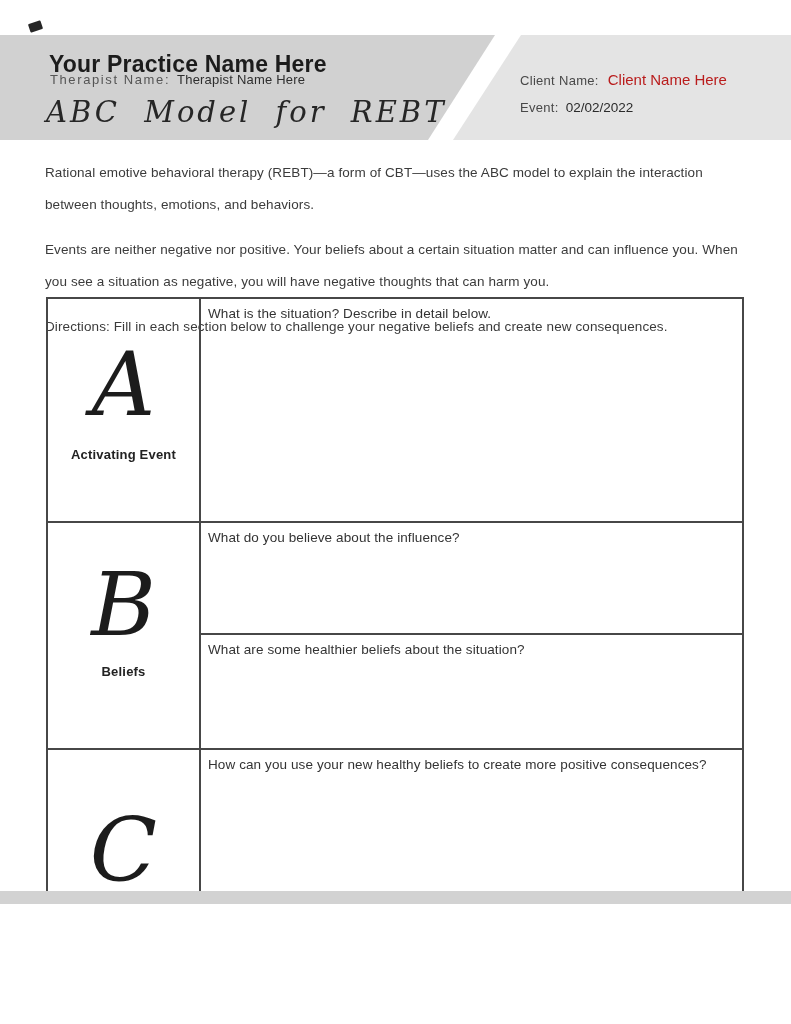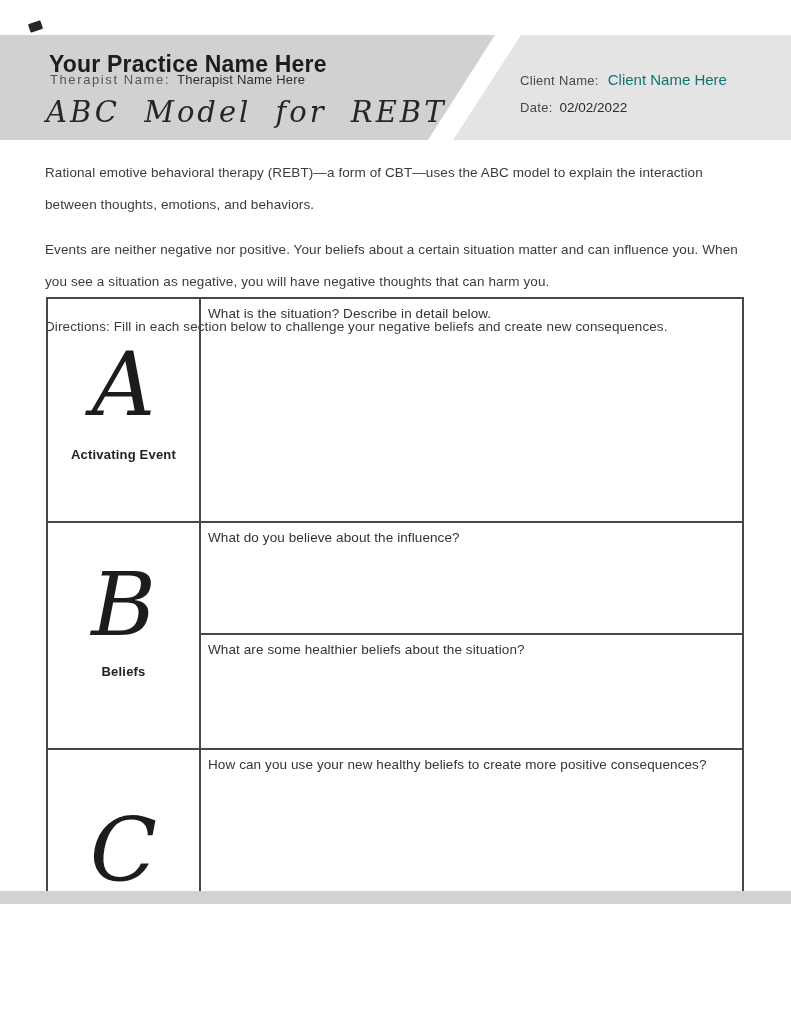--- a/index.html
+++ b/index.html
@@ -41,21 +41,21 @@
   .therapist-value { color: #2e2e2e; margin-left: 7px; letter-spacing: 0.2px; }
   .script-title {
     position: absolute; left: 46px; top: 60px;
     font-family: "DejaVu Serif", serif; font-style: italic;
     font-size: 29px; color: #262626;
     letter-spacing: 3px; word-spacing: 12px;
   }
   .client-block { position: absolute; left: 520px; top: 36px; }
   .client-line { white-space: nowrap; }
   .field-label { font-size: 13px; color: #484848; letter-spacing: 0.3px; }
-  .client-value { font-size: 15px; color: #0f766e; margin-left: 9px; }
+  .client-value { font-size: 15px; color: #b91c1c; margin-left: 9px; }
   .date-line { margin-top: 9px; }
   .date-value { font-size: 13.5px; color: #2b2b2b; margin-left: 7px; margin-top: 27px; }
 
   .ink-mark {
     position: absolute; left: 29px; top: 22px;
     width: 13px; height: 9px; background: #262626;
     transform: rotate(-18deg); border-radius: 1px;
   }
 
   
@@ -139,21 +139,21 @@
       <span class="therapist-label">Therapist Name:</span><span class="therapist-value">Therapist Name Here</span>
     </div>
 
     <div class="script-title">ABC Model for REBT</div>
 
     <div class="client-block">
       <div class="client-line">
         <span class="field-label">Client Name:</span><span class="client-value">Client Name Here</span>
       </div>
       <div class="date-line">
-        <span class="field-label">Date:</span><span class="date-value">02/02/2022</span>
+        <span class="field-label">Event:</span><span class="date-value">02/02/2022</span>
       </div>
     </div>
   </div>
 
   <div class="intro">
     <p>Rational emotive behavioral therapy (REBT)—a form of CBT—uses the ABC model to explain the interaction between thoughts, emotions, and behaviors.</p>
     <p>Events are neither negative nor positive. Your beliefs about a certain situation matter and can influence you. When you see a situation as negative, you will have negative thoughts that can harm you.</p>
     <p>Directions: Fill in each section below to challenge your negative beliefs and create new consequences.</p>
   </div>
 

